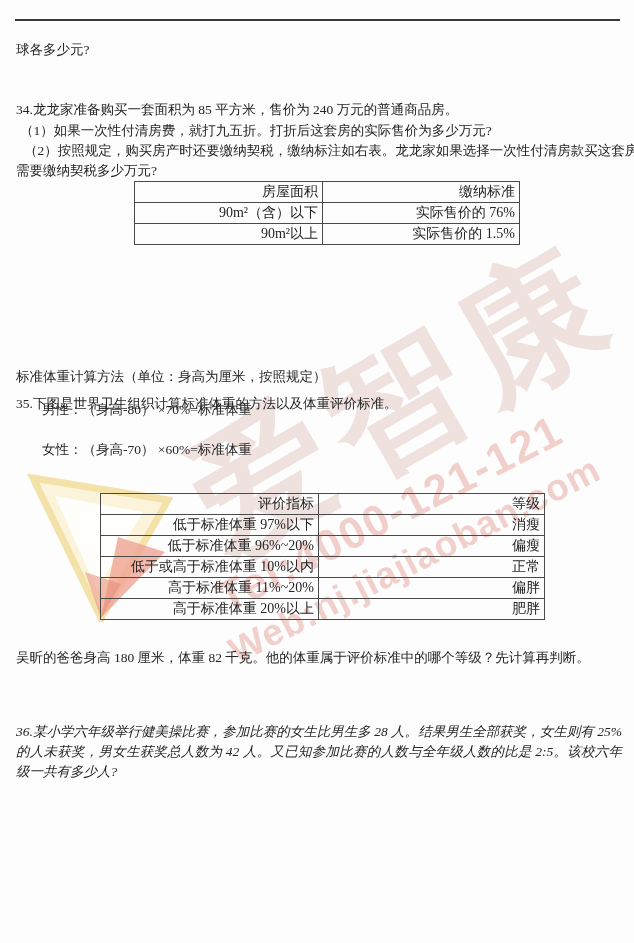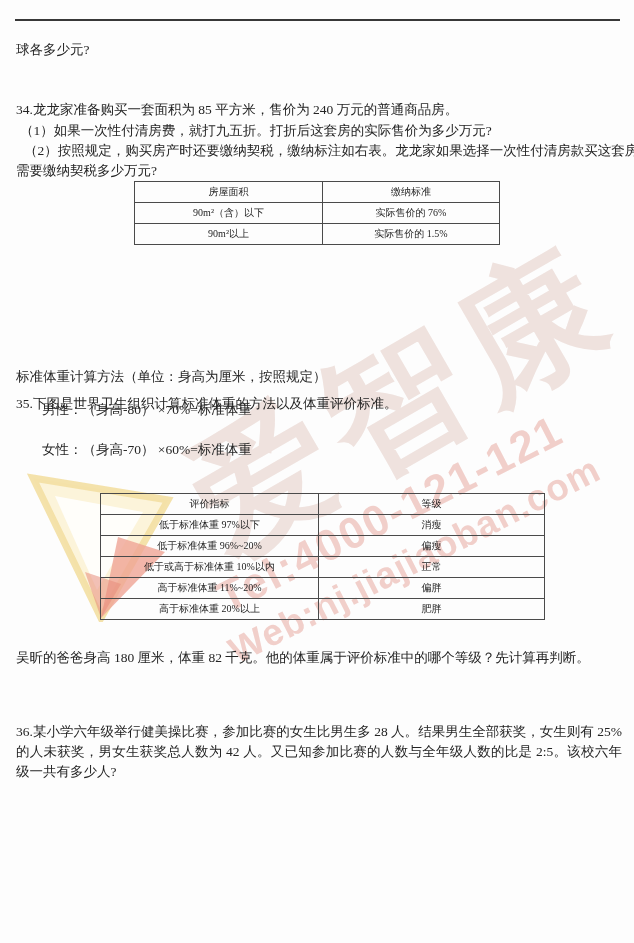--- a/index.html
+++ b/index.html
@@ -51,32 +51,32 @@
   .q34-l2  { left:20px; top:121px; }
   .q34-l3  { left:24px; top:141px; }
   .q34-l4  { left:16px; top:161px; }
   .q35-l1  { left:16px; top:346px;margin-top:48px; }
   .q35-l2  { left:16px; top:367px; }
   .formula-male   { left:42px; top:400px; }
   .formula-female { left:42px; top:440px; }
   .weight-q { left:16px; top:648px; }
   .q36 {
     position:absolute; left:16px; top:722px; width:606px;
-    font-size:13.5px; line-height:20px; text-align:justify;
+    font-size:13.5px; line-height:20px; text-align:justify;font-style:italic;
   }
   table { border-collapse:collapse; position:absolute; background:transparent; }
   td {
     border:1.5px solid #4a4a4a;
-    text-align:center; vertical-align:middle;
-    font-size:10px; padding:0 4px;
+    text-align:right; vertical-align:middle;
+    font-size:14px; padding:0 4px;
     height:21px;
   }
   .tax-table { left:134px; top:181px; }
   .tax-table td.c1 { width:188px; }
-  .tax-table td.c2 { width:177px; }
+  .tax-table td.c2 { width:197px; }
   .rating-table { left:100px; top:493px; }
   .rating-table td.c1 { width:218px; }
   .rating-table td.c2 { width:226px; }
 </style>
 </head>
 <body>
 
 <div class="page">
 
   <div class="wm-layer">

